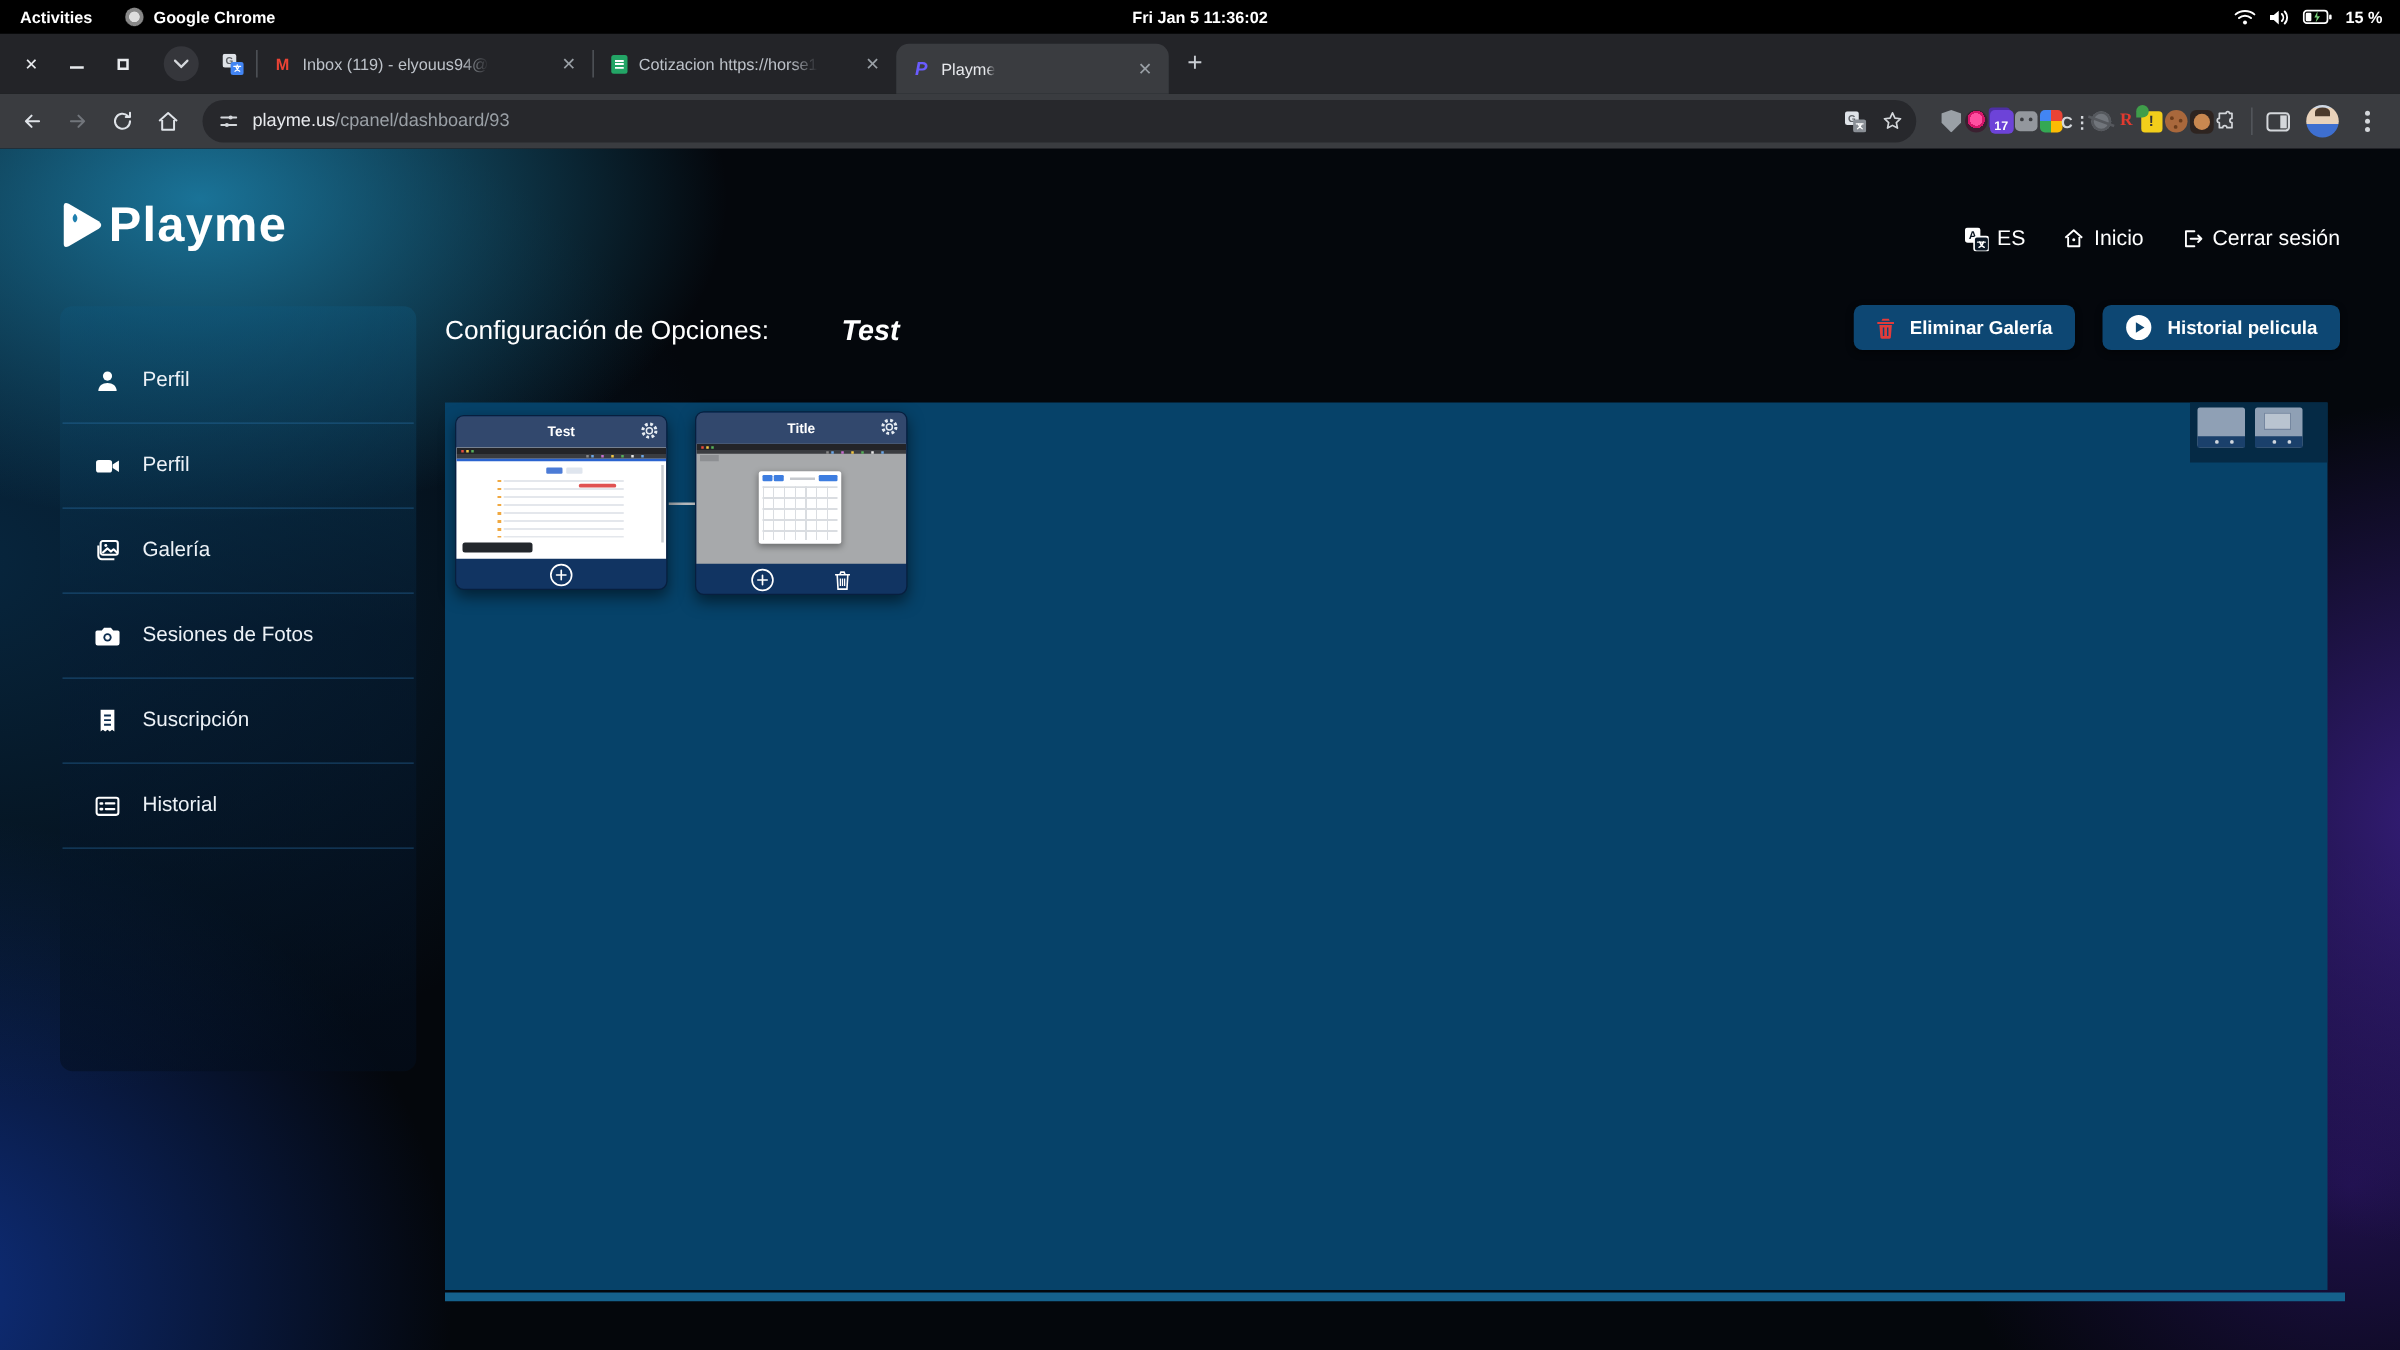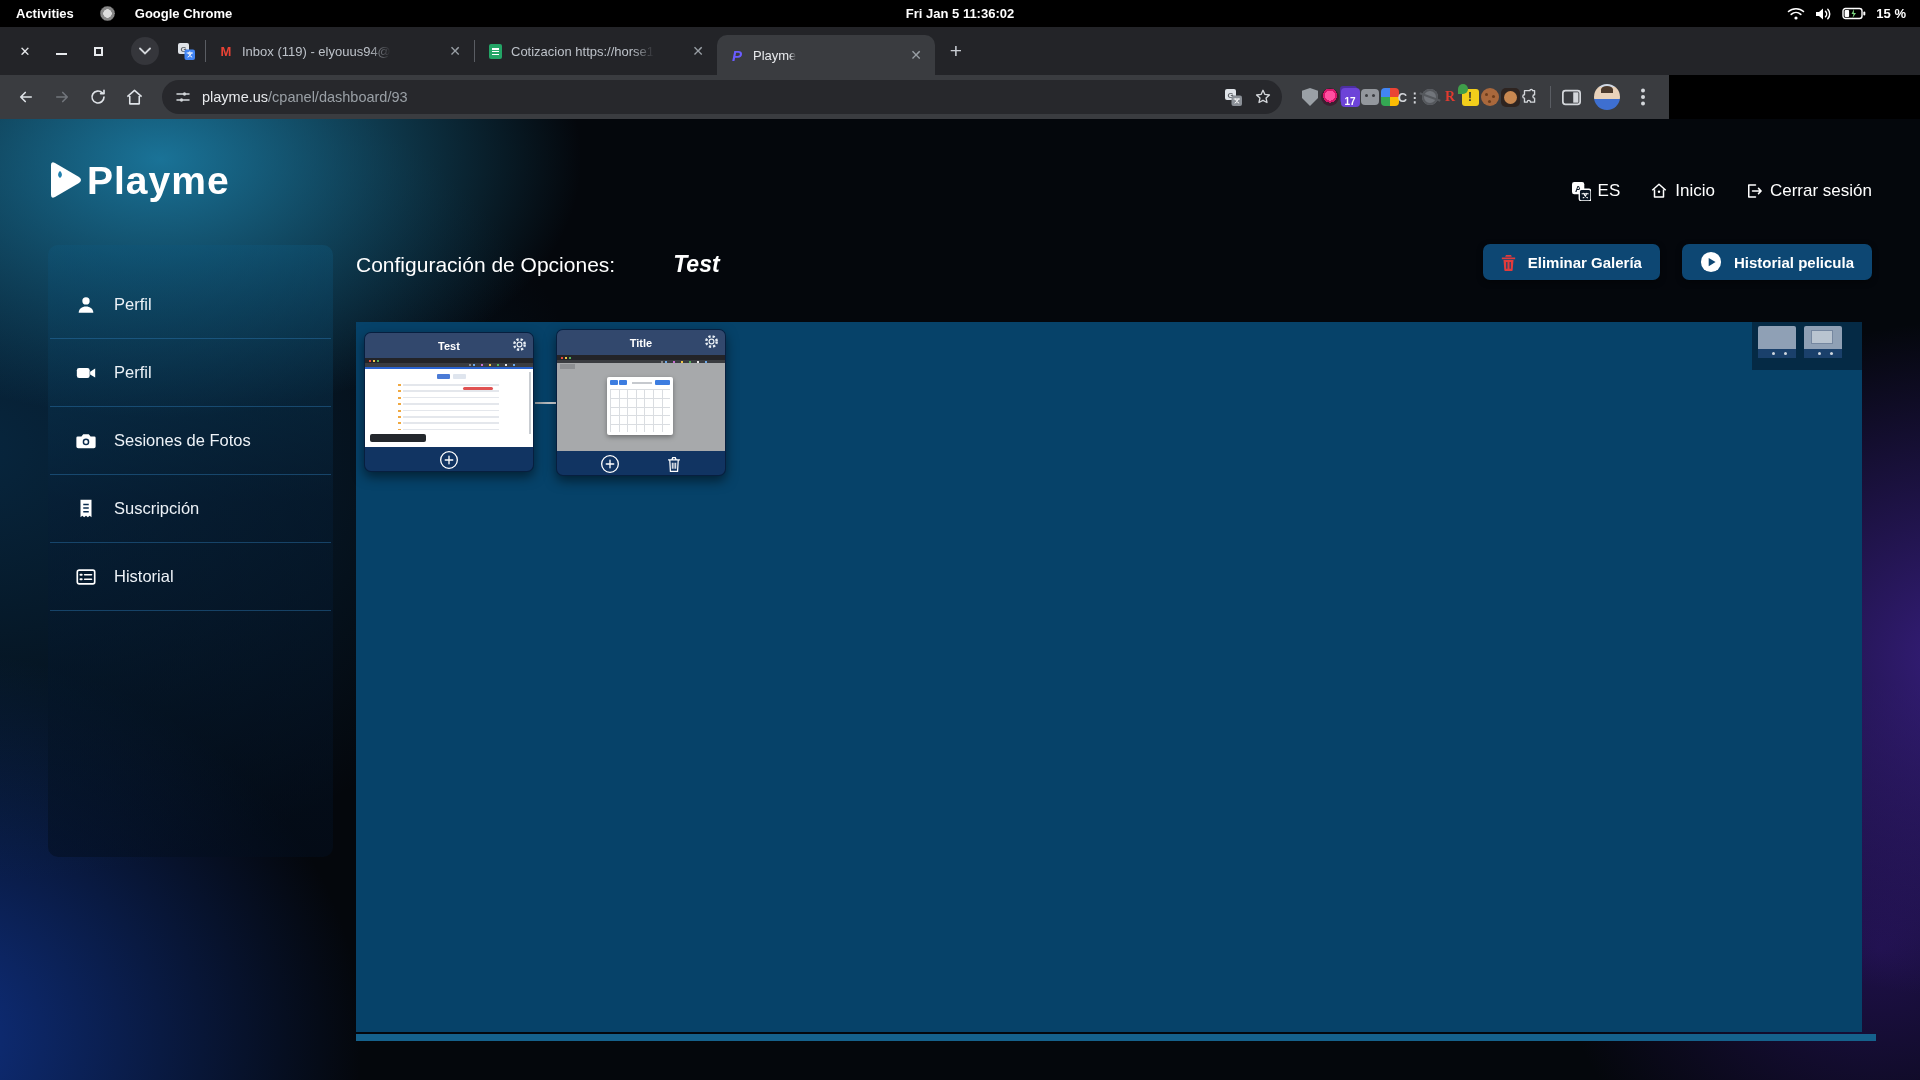--- a/index.html
+++ b/index.html
@@ -4,21 +4,21 @@
 <style>
   * { margin:0; padding:0; box-sizing:border-box; }
   html,body { width:1920px; height:1080px; overflow:hidden; background:#000;
     font-family:"Liberation Sans", sans-serif; -webkit-font-smoothing:antialiased; }
   svg { display:block; }
 
   
   .topbar { position:absolute; left:0; top:0; width:1920px; height:27px; background:#000;
     display:flex; align-items:center; color:#fff; font-size:13px; font-weight:700; }
   .topbar-left { display:flex; align-items:center; gap:26px; padding-left:16px; }
-  .chrome-chip { display:flex; align-items:flex-start; gap:20px; }
+  .chrome-chip { display:flex; align-items:flex-start; gap:8px; }
   .chrome-ball { width:15px; height:15px; border-radius:50%;
     background:radial-gradient(circle at 50% 50%, #ddd 0 4px, #888 4.5px 7px, #666 7px); }
   .clock { position:absolute; left:0; right:0; text-align:center; }
   .topbar-right { margin-left:auto; display:flex; align-items:center; gap:10px; padding-right:14px; z-index:2; }
 
   
   .tabstrip { position:absolute; left:0; top:27px; width:1920px; height:48px; background:#232428;
     display:flex; align-items:center; color:#c8ccd2; }
   .winctl { display:flex; align-items:center; gap:24px; padding:0 18px 0 18px; }
   .wc { width:14px; height:14px; display:flex; align-items:center; justify-content:center; color:#e8eaed; font-size:13px; }
@@ -35,21 +35,21 @@
   .tab.active { background:#3a3c40; border-radius:10px 10px 0 0; height:40px; margin-top:8px; color:#e8eaed; width:218px; }
   .newtab { width:30px; height:30px; display:flex; align-items:center; justify-content:center; color:#c8ccd2; font-size:21px; margin-left:6px; }
   .fav { width:16px; height:16px; flex:none; display:flex; align-items:center; justify-content:center; }
   .fav-gmail { color:#ea4335; font-weight:800; font-size:13px; }
   .fav-sheets { width:13px; height:15px; background:#23a566; border-radius:2px; position:relative; }
   .fav-sheets::after { content:""; position:absolute; left:3px; top:4px; width:7px; height:7px;
     background:linear-gradient(#fff 0 1.5px, transparent 1.5px 2.7px, #fff 2.7px 4.2px, transparent 4.2px 5.5px, #fff 5.5px 7px); }
   .fav-playme { color:#6a5cff; font-weight:800; font-size:15px; font-style:italic; }
 
   
-  .toolbar { position:absolute; left:0; top:75px; width:1669px; height:44px; background:#3a3c40;
+  .toolbar { position:absolute; left:0; top:75px; width:1920px; height:44px; background:#3a3c40;
     display:flex; align-items:center; padding:0 10px; gap:4px; color:#e8eaed; }
   .tb-btn { width:32px; height:32px; border-radius:50%; display:flex; align-items:center; justify-content:center; color:#dfe3e8; }
   .tb-btn.disabled { color:#71757b; }
   .omnibox { flex:1; height:34px; background:#27282c; border-radius:17px; margin:0 8px; display:flex; align-items:center; padding:0 10px 0 12px; min-width:0; }
   .omni-url { font-size:14.5px; color:#e8eaed; margin-left:10px; white-space:nowrap; }
   .omni-url .path { color:#9aa0a6; }
   .omni-right { margin-left:auto; display:flex; align-items:center; gap:12px; }
   .ext-row { display:flex; align-items:center; gap:0; padding:0 6px; }
   .ext { width:20px; height:20px; display:flex; align-items:center; justify-content:center; font-size:10px; }
   .ext-shield { width:16px; height:18px; background:#9aa0a6; clip-path:polygon(50% 0,100% 15%,100% 55%,50% 100%,0 55%,0 15%); }
@@ -402,20 +402,31 @@
       <span>Perfil</span>
     </div>
     <div class="side-item">
       <span class="sicon">
         <svg width="22" height="22" viewBox="0 0 24 24" fill="#fff">
             <rect x="2" y="6.5" width="14" height="11" rx="2.5"></rect>
             <path d="M16.5 10.5 22 7v10l-5.5-3.5z"></path>
           </svg>
       </span>
       <span>Perfil</span>
+    </div>
+    <div class="side-item">
+      <span class="sicon">
+        <svg width="22" height="22" viewBox="0 0 24 24" fill="none" stroke="#fff" stroke-width="1.8">
+            <rect x="6" y="3" width="15" height="12" rx="2"></rect>
+            <path d="M4 7v9a3 3 0 0 0 3 3h11"></path>
+            <circle cx="10.5" cy="7" r="1.3" fill="#fff" stroke="none"></circle>
+            <path d="M7.5 13.5 12 9.5l3 2.8 2.3-2 3.2 3" stroke-linejoin="round"></path>
+          </svg>
+      </span>
+      <span>Galería</span>
     </div>
     <div class="side-item">
       <span class="sicon">
         <svg width="22" height="22" viewBox="0 0 24 24" fill="#fff">
             <path d="M3 7h4l2-2.5h6L17 7h4a1.5 1.5 0 0 1 1.5 1.5V18a2 2 0 0 1-2 2h-17a2 2 0 0 1-2-2V8.5A1.5 1.5 0 0 1 3 7z"></path>
             <circle cx="12" cy="13" r="3.6" fill="#0c2c4e"></circle>
             <circle cx="12" cy="13" r="2" fill="#fff"></circle>
           </svg>
       </span>
       <span>Sesiones de Fotos</span>

